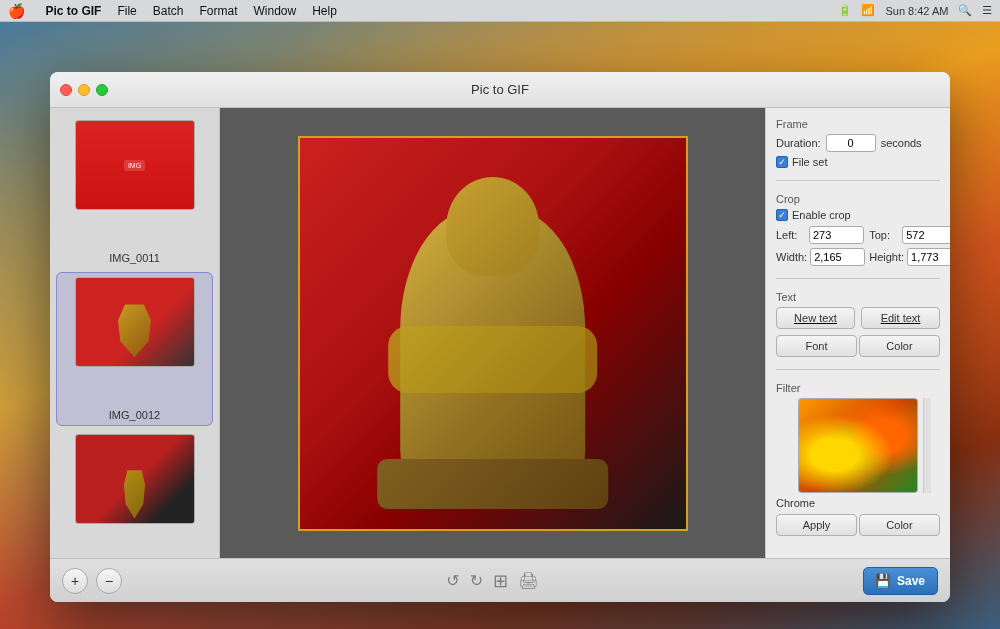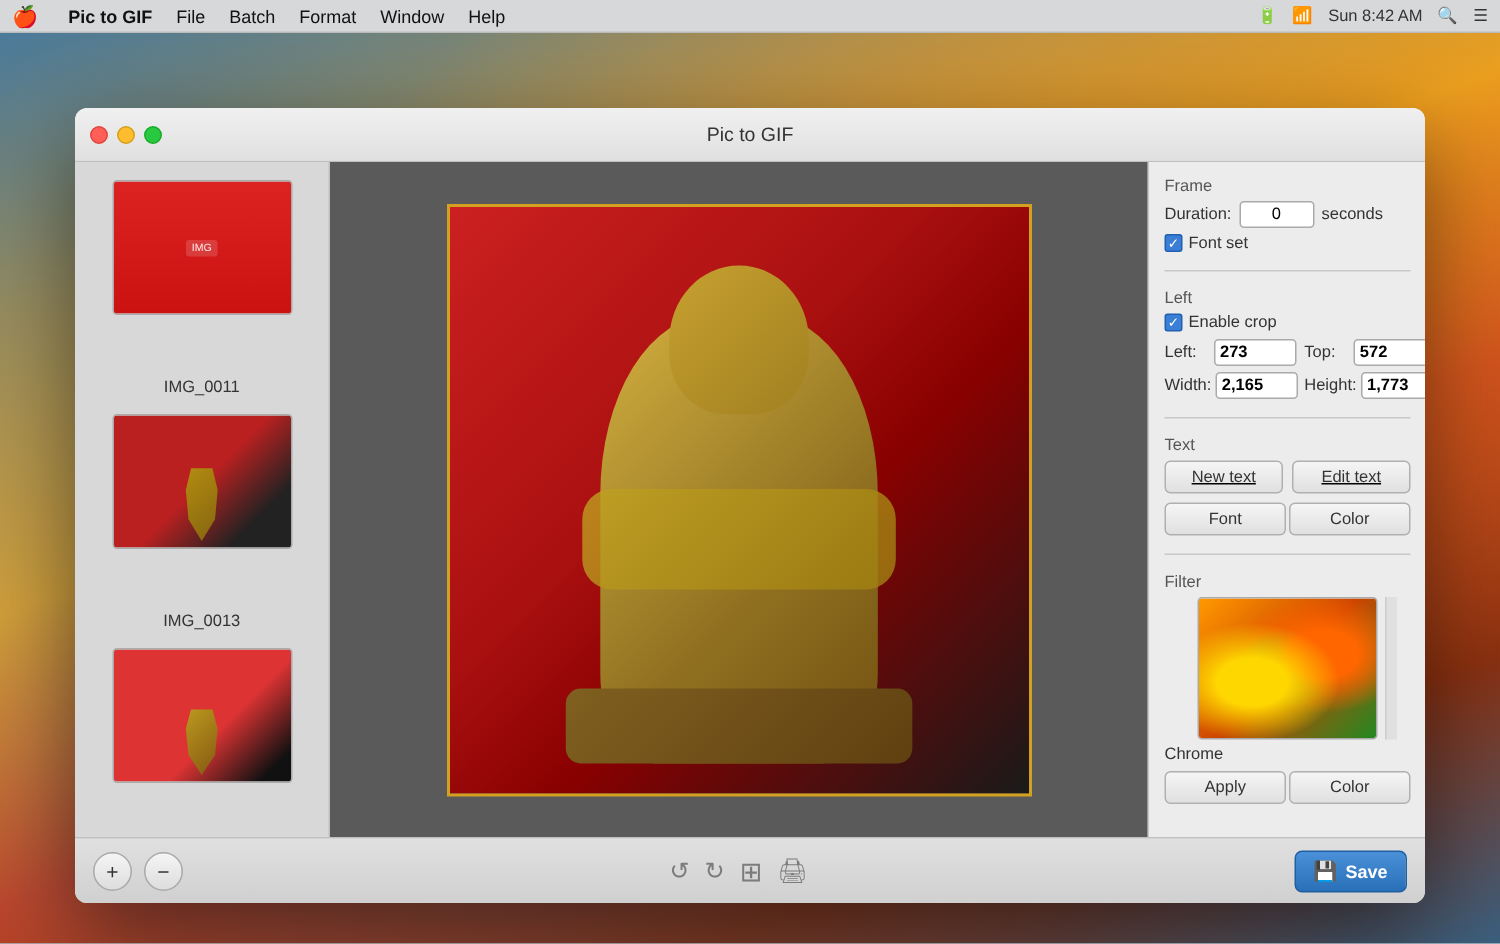--- a/index.html
+++ b/index.html
@@ -267,21 +267,20 @@
     }
     .crop-field-label { font-size: 11px; color: #333; min-width: 30px; }
     .crop-input {
       width: 55px;
       height: 18px;
       border: 1px solid #aaa;
       border-radius: 3px;
       background: white;
       font-size: 11px;
       padding: 0 3px;
-      font-weight: bold;
     }
 
     
     .text-section {}
     .text-buttons {
       display: flex;
       gap: 6px;
       margin-bottom: 6px;
       text-decoration: underline;
     }
@@ -461,20 +460,28 @@
 
         <div class="thumb-item">
           <div class="thumb-img">
             <div class="poster-card">
               <div class="poster-text">IMG</div>
             </div>
           </div>
           <span class="thumb-label">IMG_0011</span>
         </div>
 
+        <div class="thumb-item selected">
+          <div class="thumb-img">
+            <div class="img-buddha-small">
+              <div style="position:absolute;bottom:10%;left:30%;width:40%;height:60%;background:linear-gradient(135deg,#c8a020,#905010);clip-path:polygon(30% 0%,70% 0%,85% 30%,80% 70%,50% 100%,20% 70%,15% 30%);"></div>
+            </div>
+          </div>
+          <span class="thumb-label">IMG_0012</span>
+        </div>
 
         <div class="thumb-item">
           <div class="thumb-img">
             <div class="img-statue-small">
               <div style="position:absolute;bottom:5%;left:35%;width:30%;height:55%;background:linear-gradient(135deg,#b89010,#806010);clip-path:polygon(30% 0%,70% 0%,80% 30%,75% 70%,50% 100%,25% 70%,20% 30%);"></div>
             </div>
           </div>
           <span class="thumb-label">IMG_0013</span>
         </div>
 
@@ -511,28 +518,28 @@
 
         <div class="frame-section">
           <div class="panel-section-label">Frame</div>
           <div class="duration-row">
             <span class="duration-label">Duration:</span>
             <input class="duration-input" type="text" value="0" style="">
             <span class="duration-seconds">seconds</span>
           </div>
           <div class="autoset-row">
             <div class="checkbox-blue">✓</div>
-            <span class="autoset-label">Font set</span>
+            <span class="autoset-label">File set</span>
           </div>
         </div>
 
         <div class="section-divider"></div>
 
         <div class="crop-section">
-          <div class="panel-section-label">Left</div>
+          <div class="panel-section-label">Crop</div>
           <div class="crop-enable-row">
             <div class="checkbox-blue">✓</div>
             <span class="autoset-label">Enable crop</span>
           </div>
           <div class="crop-fields">
             <div class="crop-field-row">
               <span class="crop-field-label">Left:</span>
               <input class="crop-input" type="text" value="273" style="">
             </div>
             <div class="crop-field-row">

